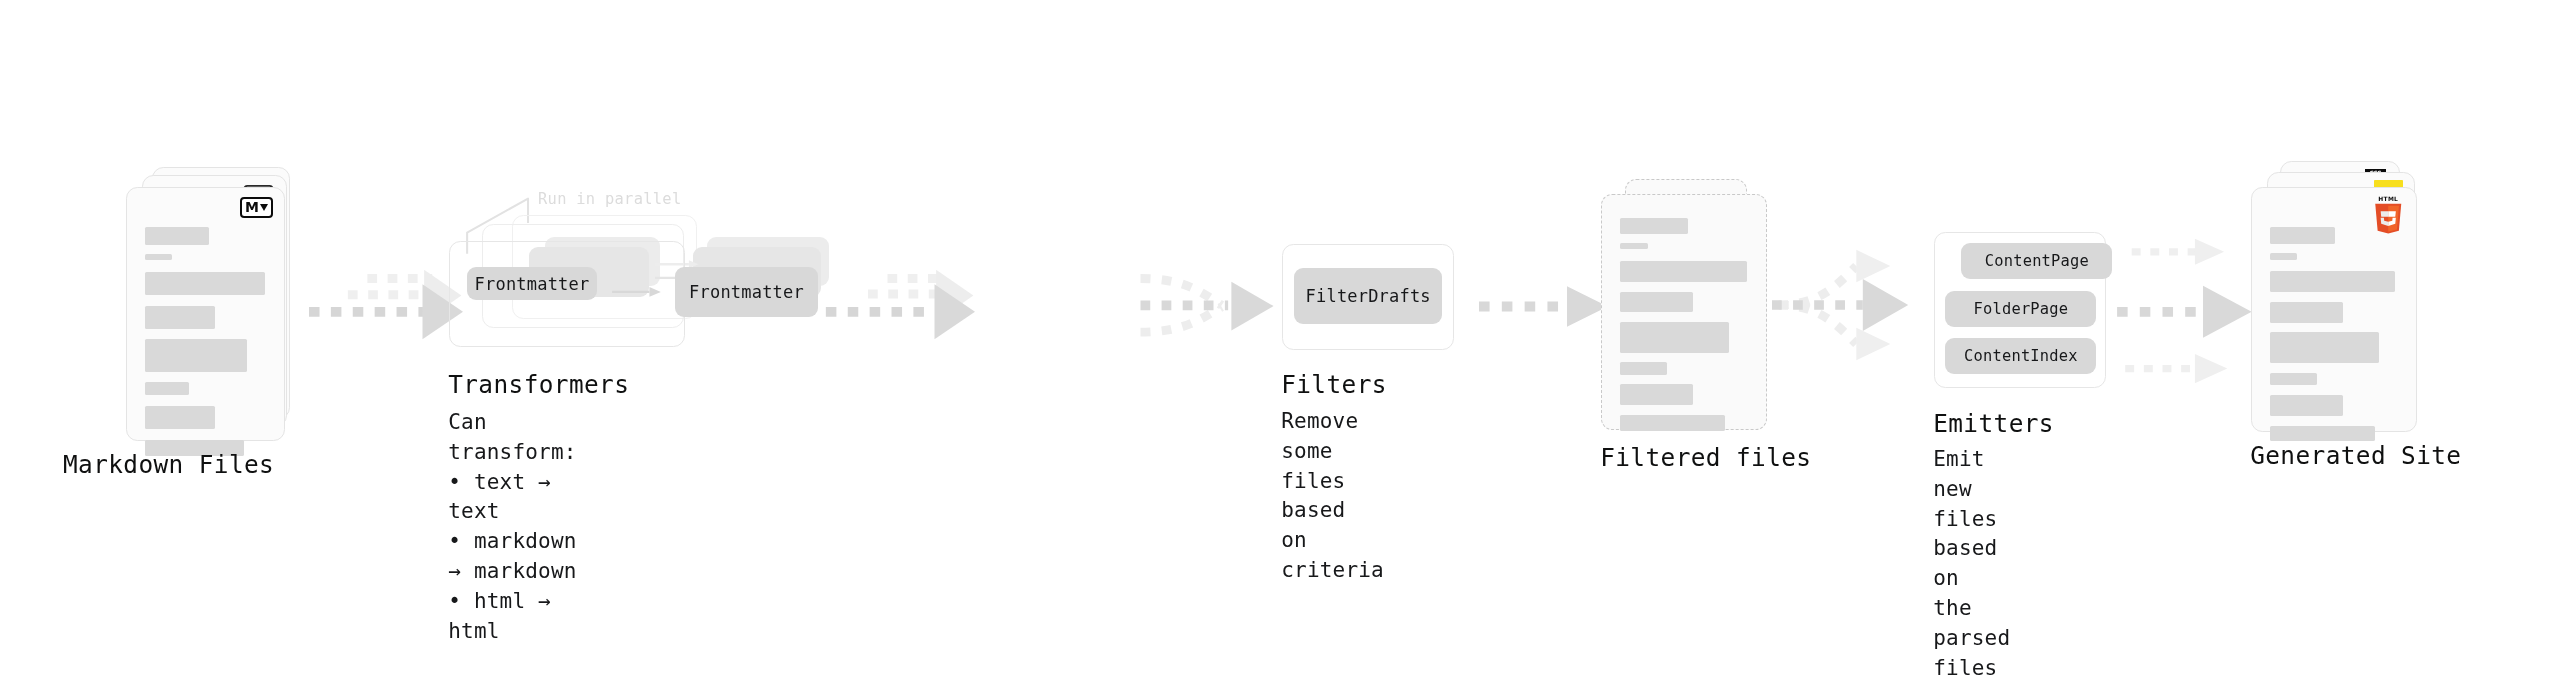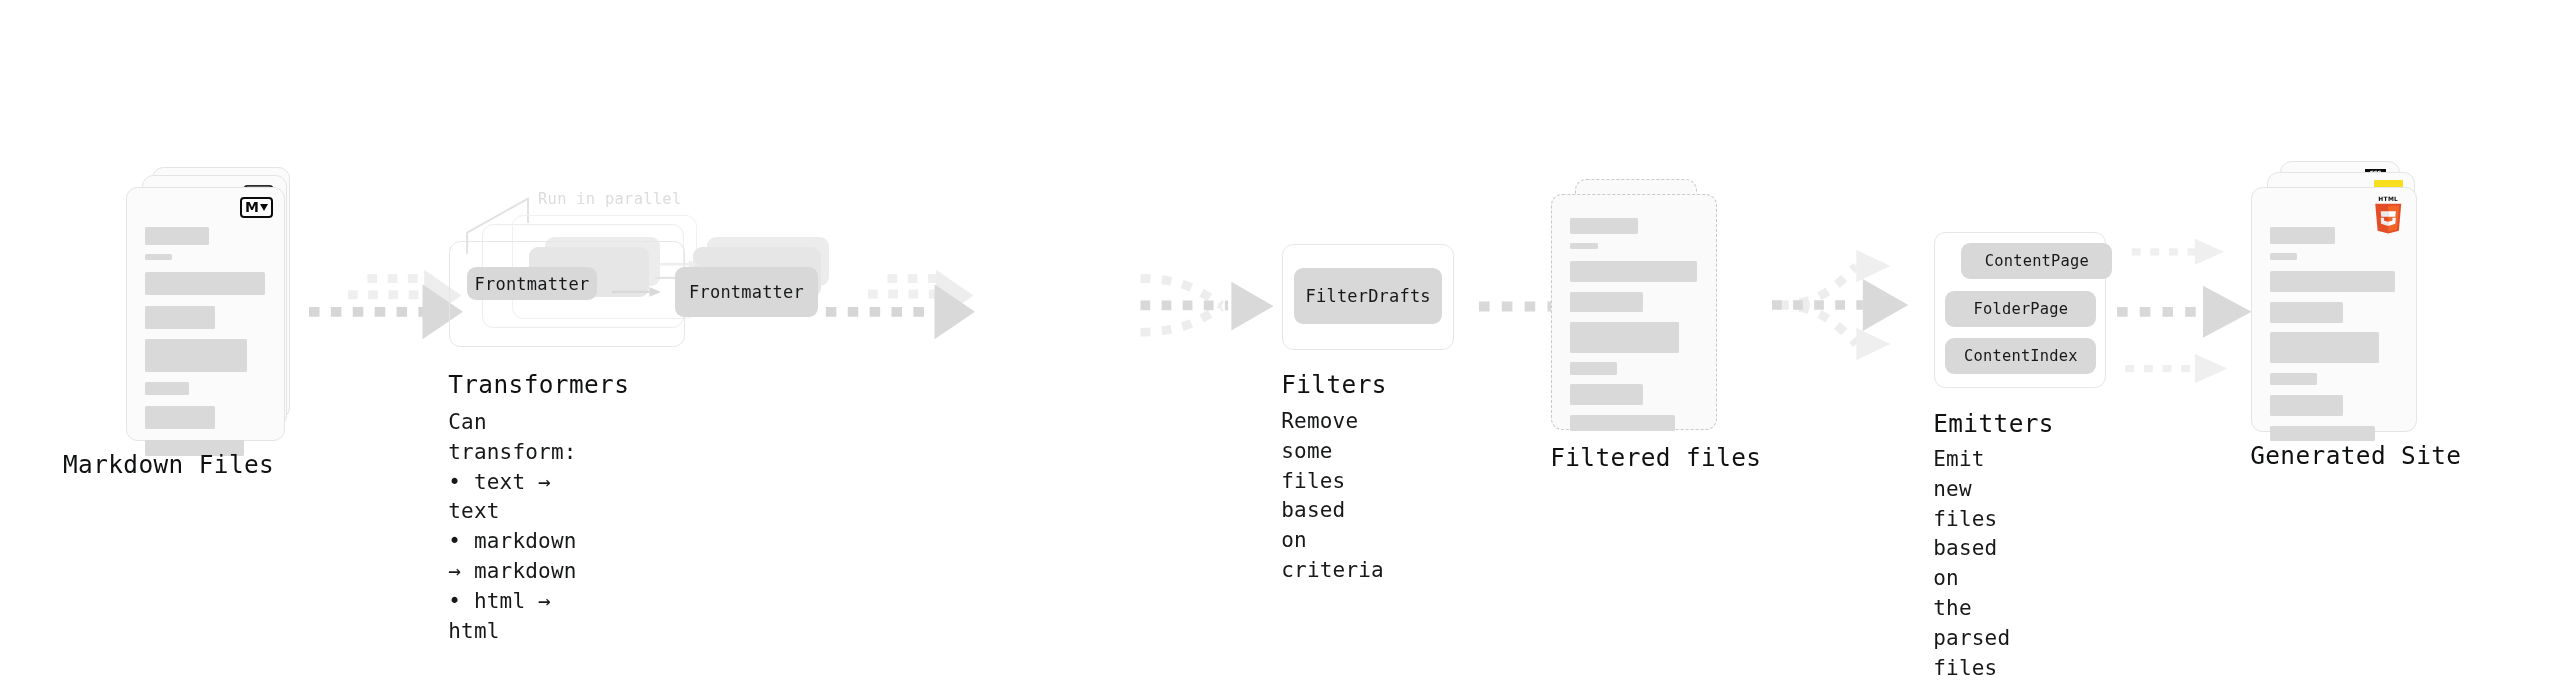--- a/index.html
+++ b/index.html
@@ -232,21 +232,21 @@
     <div class="stage-title" style="position:absolute; left:-0.8px; top:126px;">Filters</div>
     <div class="stage-desc" style="position:absolute; left:-0.8px; top:163px;">Remove some files based
 on criteria</div>
   </div>
 
   <svg style="left:1479px; top:286px;" width="132" height="41" viewBox="0 0 162 50">
     <line x1="0" y1="25" x2="108" y2="25" stroke="#d8d8d8" stroke-width="12" stroke-dasharray="13 15"></line>
     <polygon points="108,0 158,25 108,50" fill="#d9d9d9"></polygon>
   </svg>
 
-  <div class="stage" style="left:1551px; top:179px;">
+  <div class="stage" style="left:1601px; top:179px;">
     <div class="doc-stack" style="width:179px;height:260px;">
       <div class="doc dashed" style="left:24.4px; top:0px; width:122px; height:236px;"></div>
       <div class="doc dashed" style="left:0px; top:14.6px; width:166px; height:236px;">
         <div class="doc-body" style="top:23px;">
           <div class="bar" style="width:53%; height:16.3px;"></div>
           <div class="bar" style="width:22%; height:6.5px; margin-bottom:11.4px;"></div>
           <div class="bar" style="width:99%; height:21px; margin-bottom:9.8px;"></div>
           <div class="bar" style="width:57%; height:20.3px; margin-bottom:9.8px;"></div>
           <div class="bar" style="width:85%; height:31px; margin-bottom:9.8px;"></div>
           <div class="bar" style="width:37%; height:12.2px; margin-bottom:9.8px;"></div>

